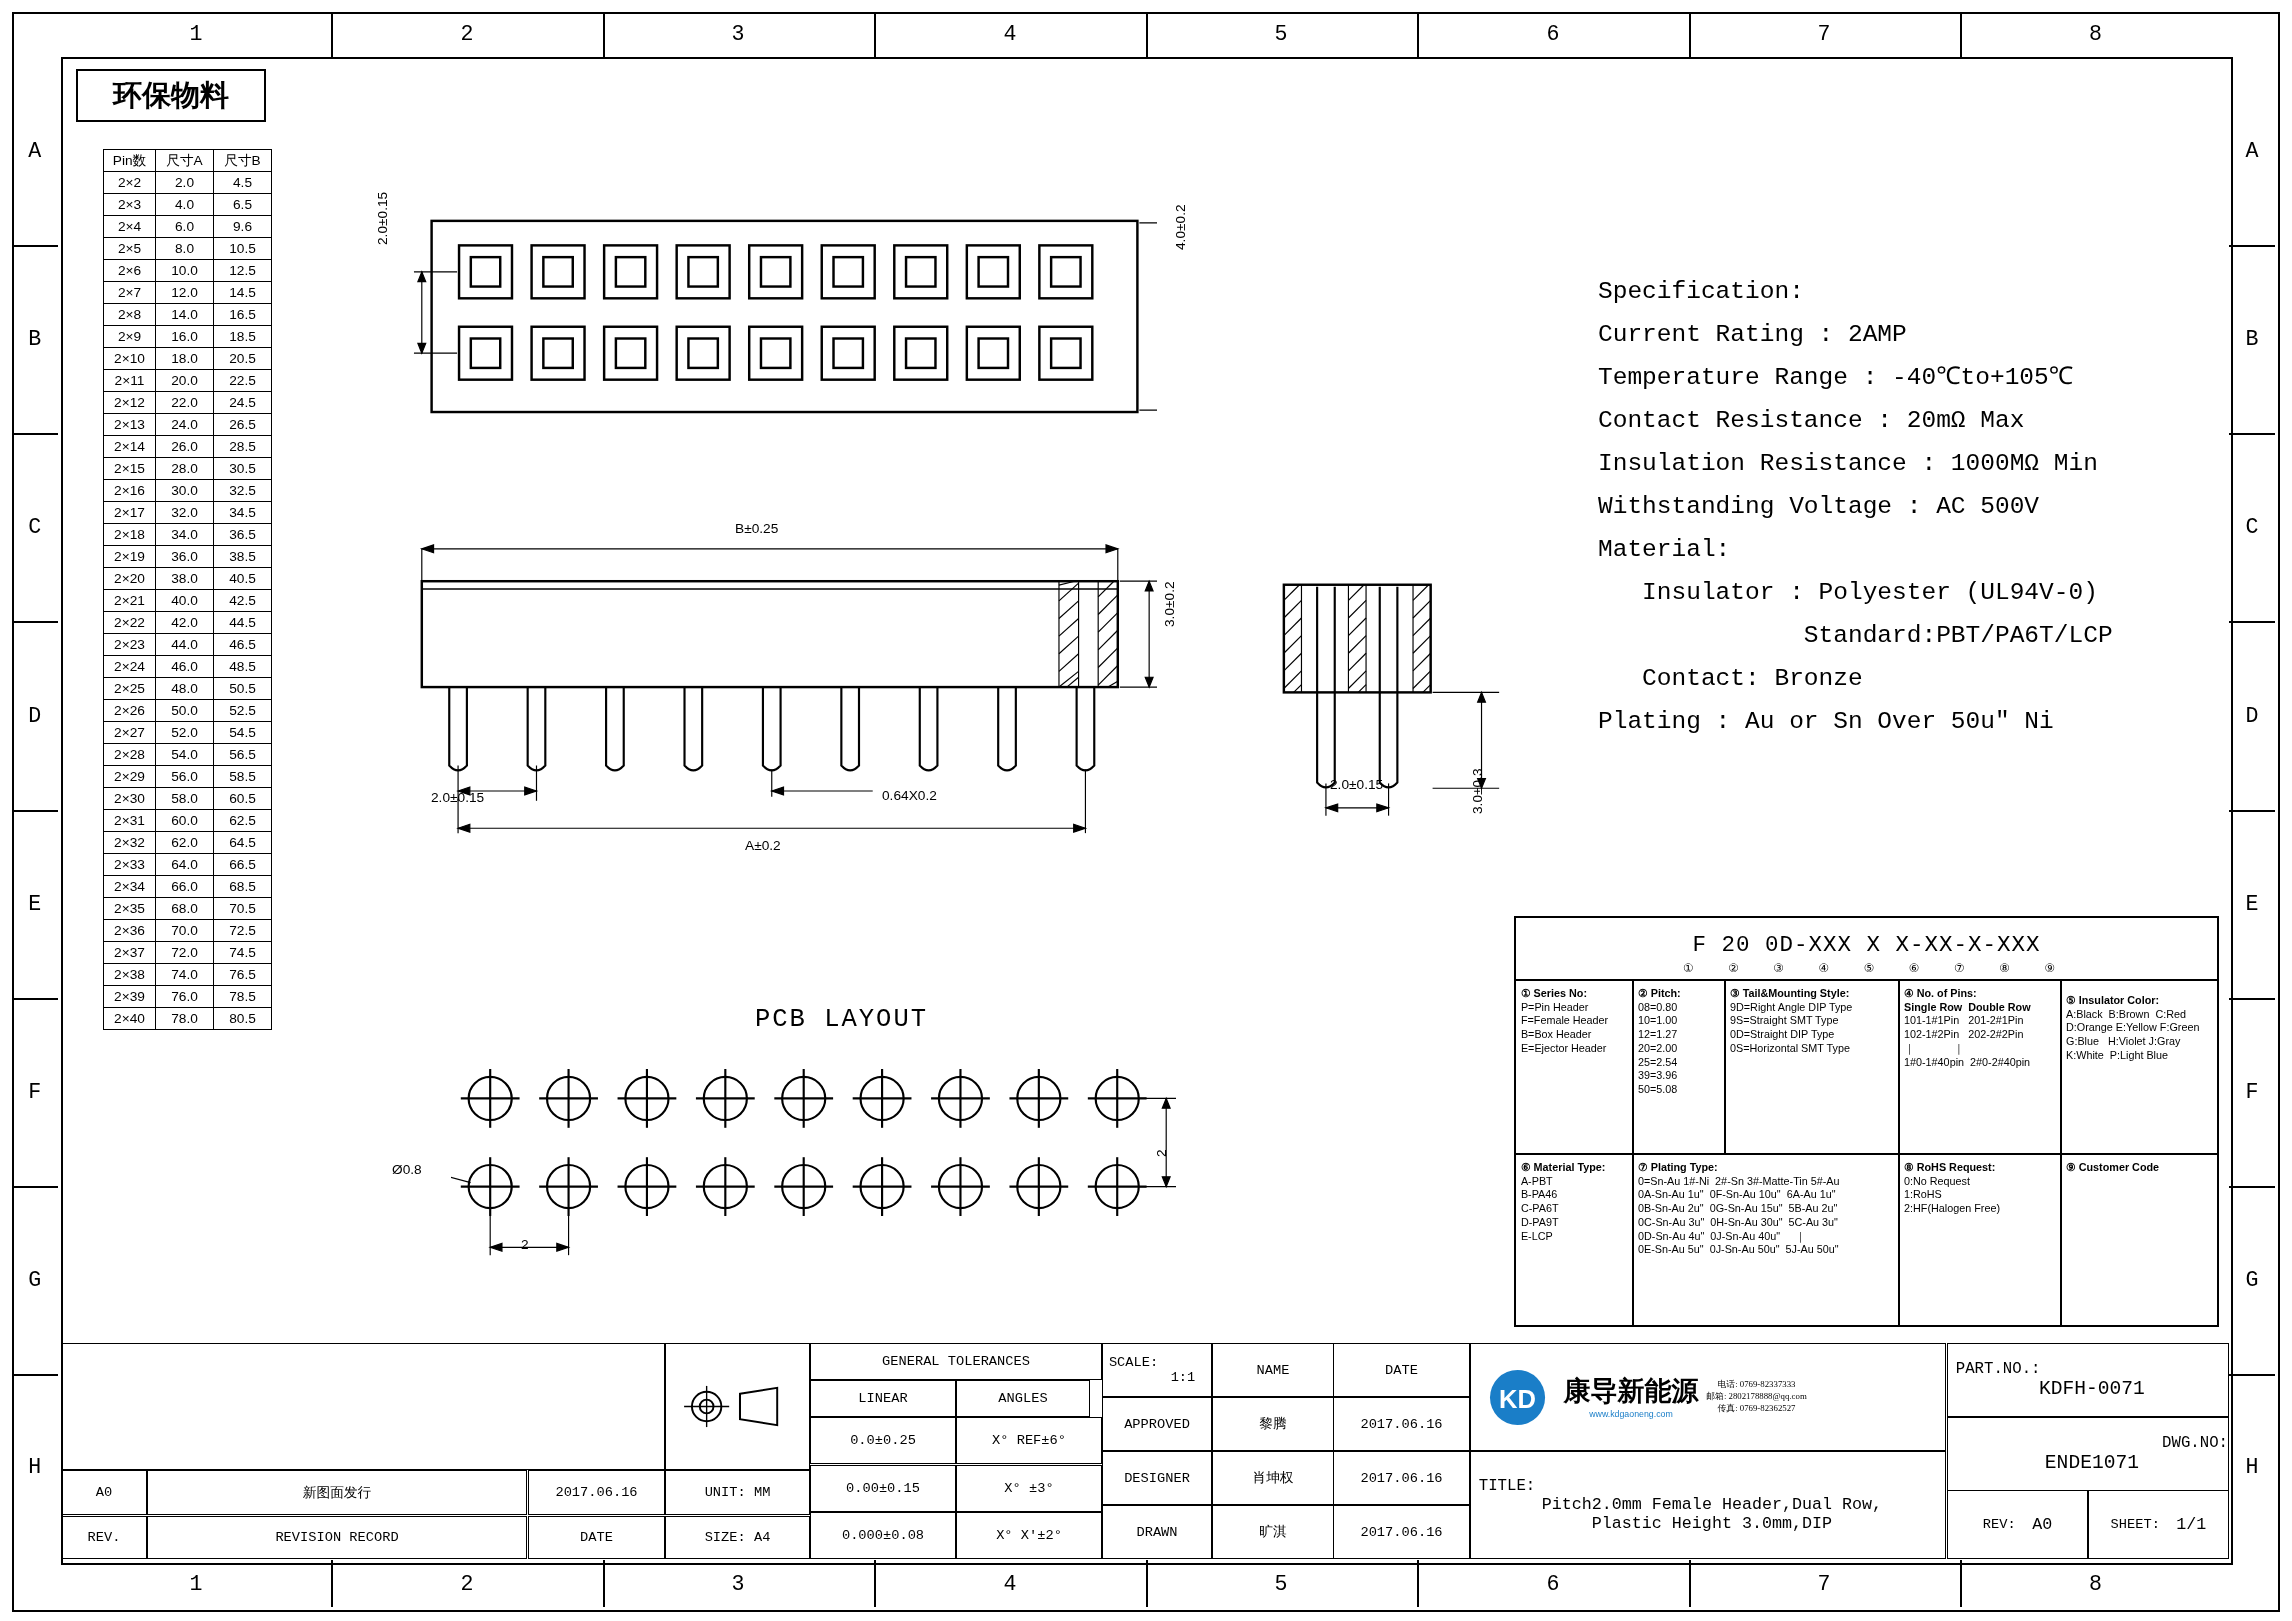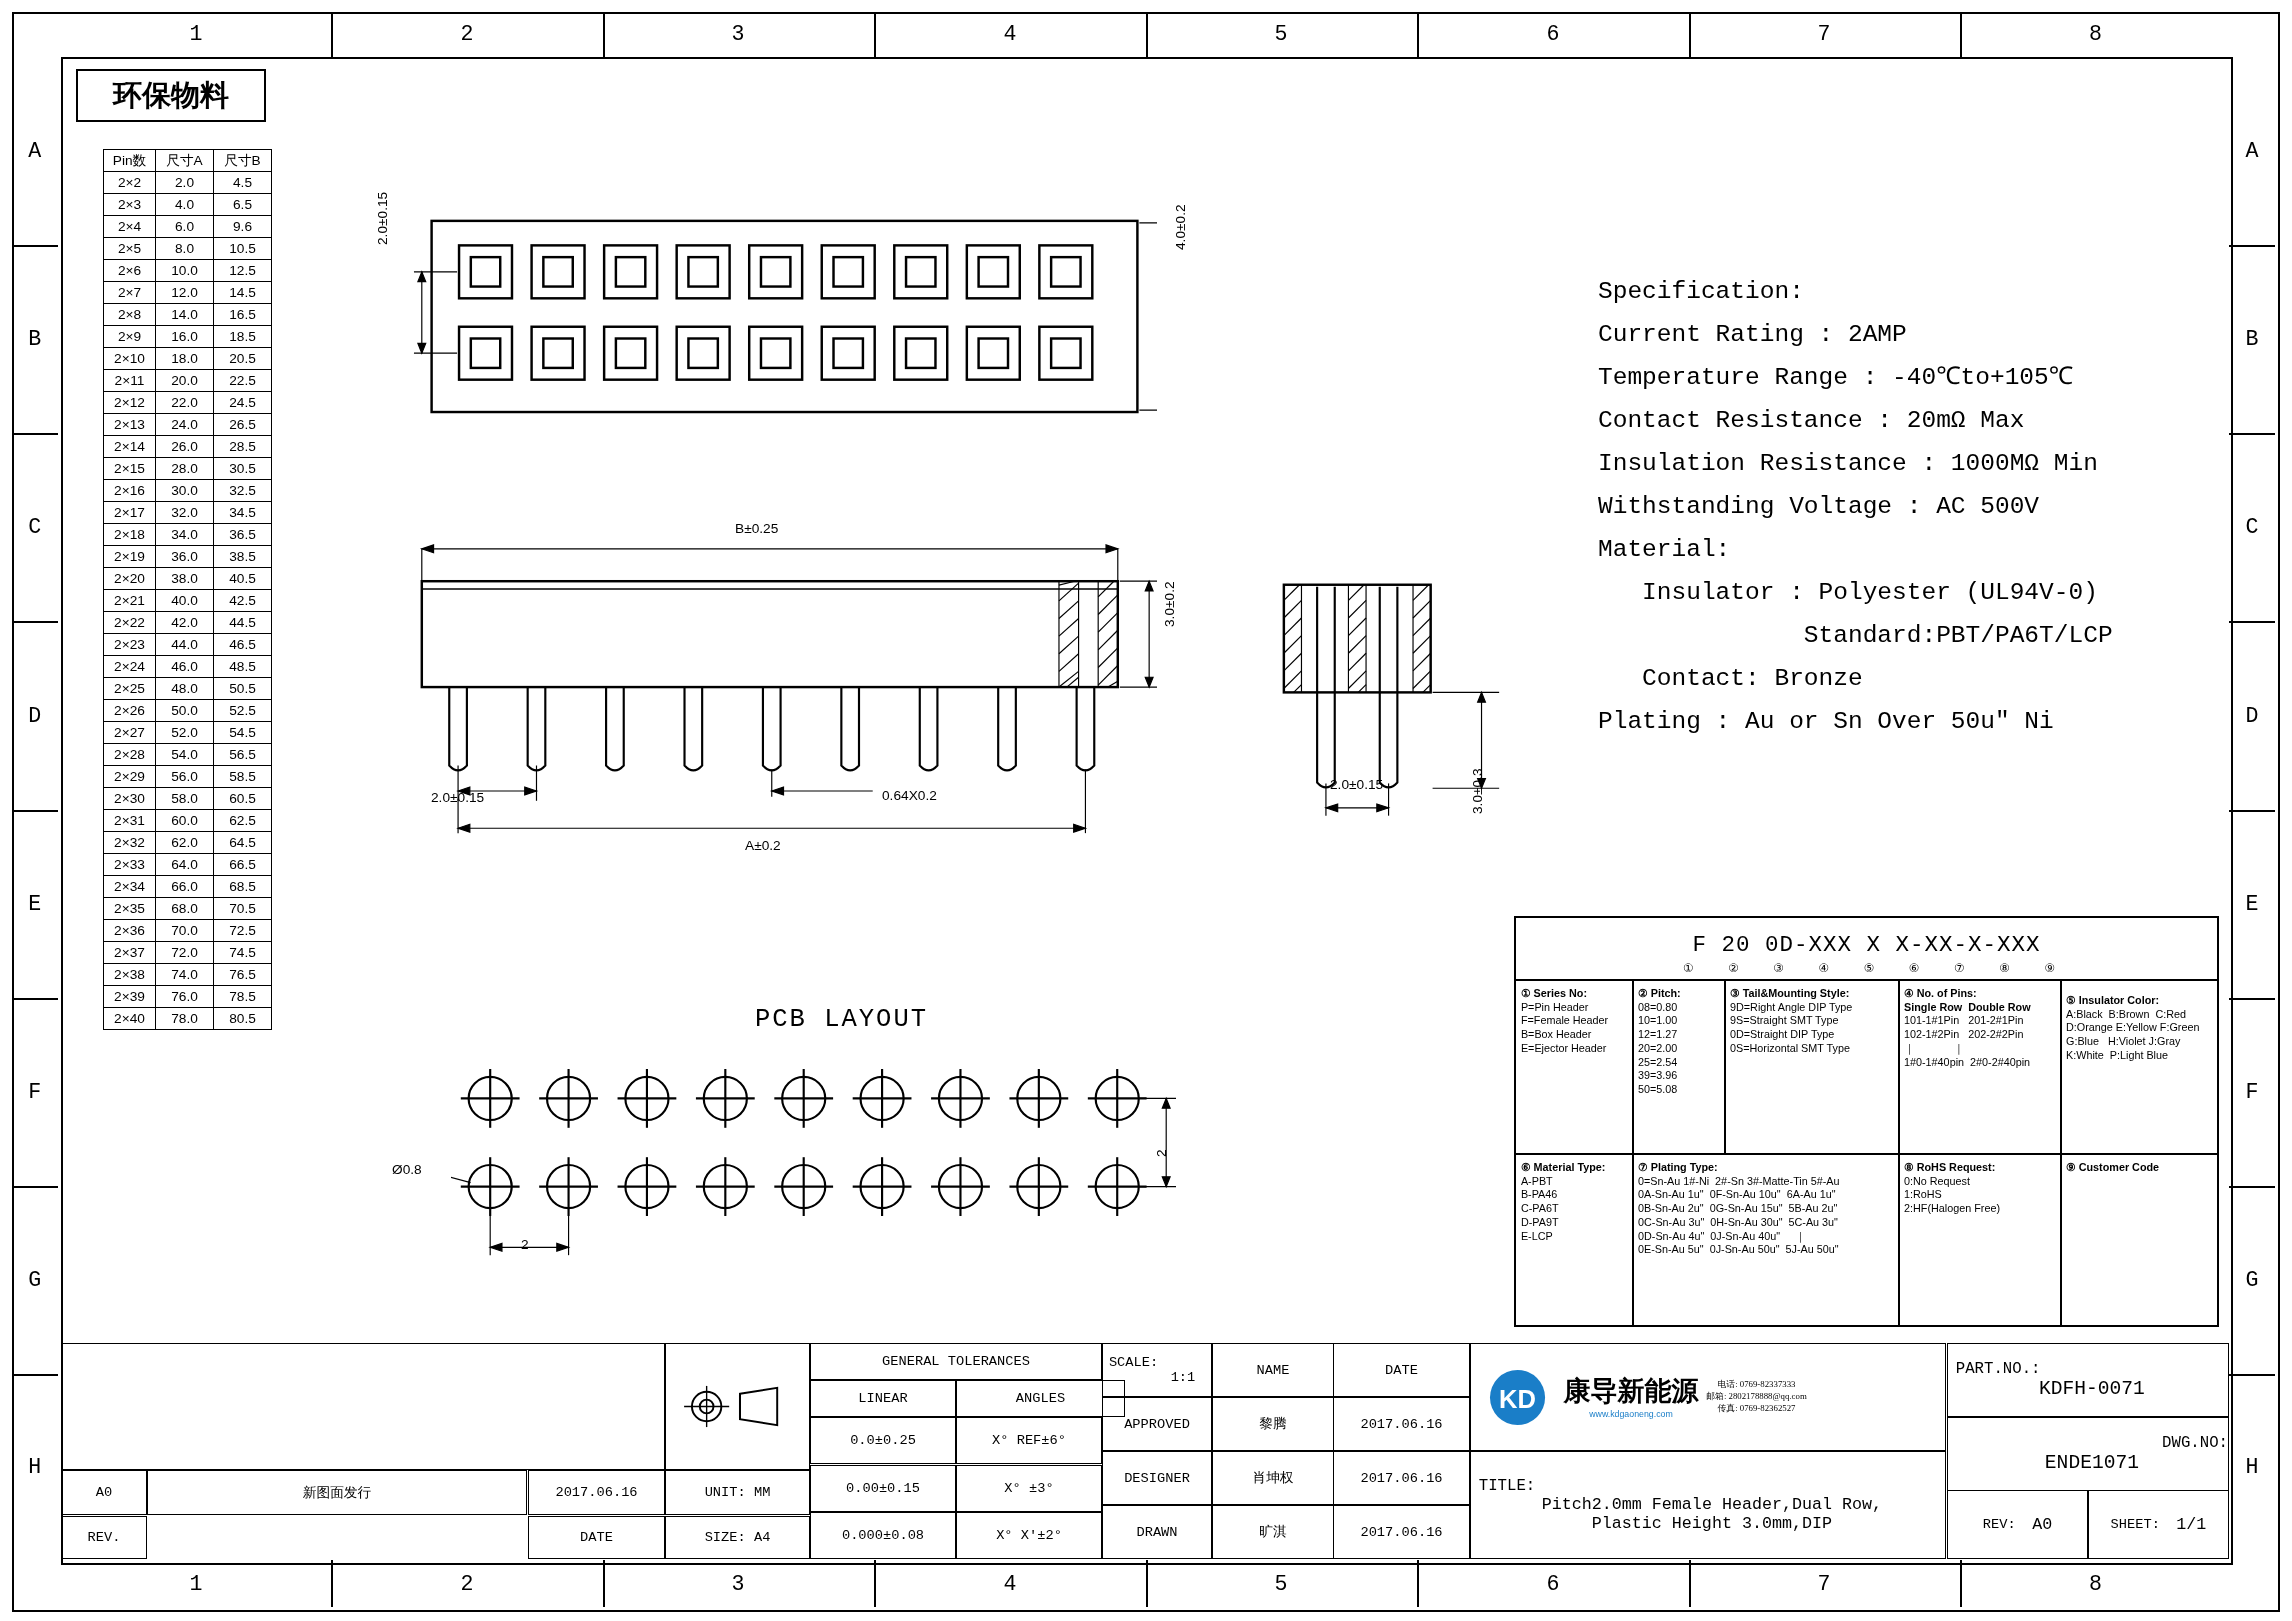--- a/index.html
+++ b/index.html
@@ -761,20 +761,23 @@
       </div>
     <div class="tb small" style="left:86px;top:127px;width:380px;height:45px;">
         <span>新图面发行</span>
       </div>
     <div class="tb small" style="left:467px;top:127px;width:137px;height:45px;">
         <span>2017.06.16</span>
       </div>
     <div class="tb small" style="left:0;top:173px;width:86px;height:43px;">
         <span>REV.</span>
       </div>
+    <div class="tb small" style="left:86px;top:173px;width:380px;height:43px;">
+        <span>REVISION RECORD</span>
+      </div>
     <div class="tb small" style="left:467px;top:173px;width:137px;height:43px;">
         <span>DATE</span>
       </div>
 
     <div class="tb" style="left:604px;top:0;width:145px;height:127px;">
       <svg width="118" height="49" viewBox="0 0 120 50">
         <circle cx="28" cy="25" r="15" fill="none" stroke="#000" stroke-width="2"></circle>
         <circle cx="28" cy="25" r="7" fill="none" stroke="#000" stroke-width="2"></circle>
         <line x1="5" y1="25" x2="51" y2="25" stroke="#000" stroke-width="1.4"></line>
         <line x1="28" y1="4" x2="28" y2="46" stroke="#000" stroke-width="1.4"></line>
@@ -788,21 +791,21 @@
     <div class="tb small" style="left:604px;top:173px;width:145px;height:43px;">
         <span>SIZE: A4</span>
       </div>
 
     <div class="tb small" style="left:749px;top:0;width:292px;height:37px;">
         <span>GENERAL TOLERANCES</span>
       </div>
     <div class="tb small" style="left:749px;top:37px;width:146px;height:37px;">
         <span>LINEAR</span>
       </div>
-    <div class="tb small" style="left:895px;top:37px;width:169px;height:37px;">
+    <div class="tb small" style="left:895px;top:37px;width:134px;height:37px;">
         <span>ANGLES</span>
       </div>
     <div class="tb small" style="left:749px;top:74px;width:146px;height:47px;">
         <span>0.0±0.25</span>
       </div>
     <div class="tb small" style="left:895px;top:74px;width:146px;height:47px;">
         <span>X° REF±6°</span>
       </div>
     <div class="tb small" style="left:749px;top:122px;width:146px;height:47px;">
         <span>0.00±0.15</span>

